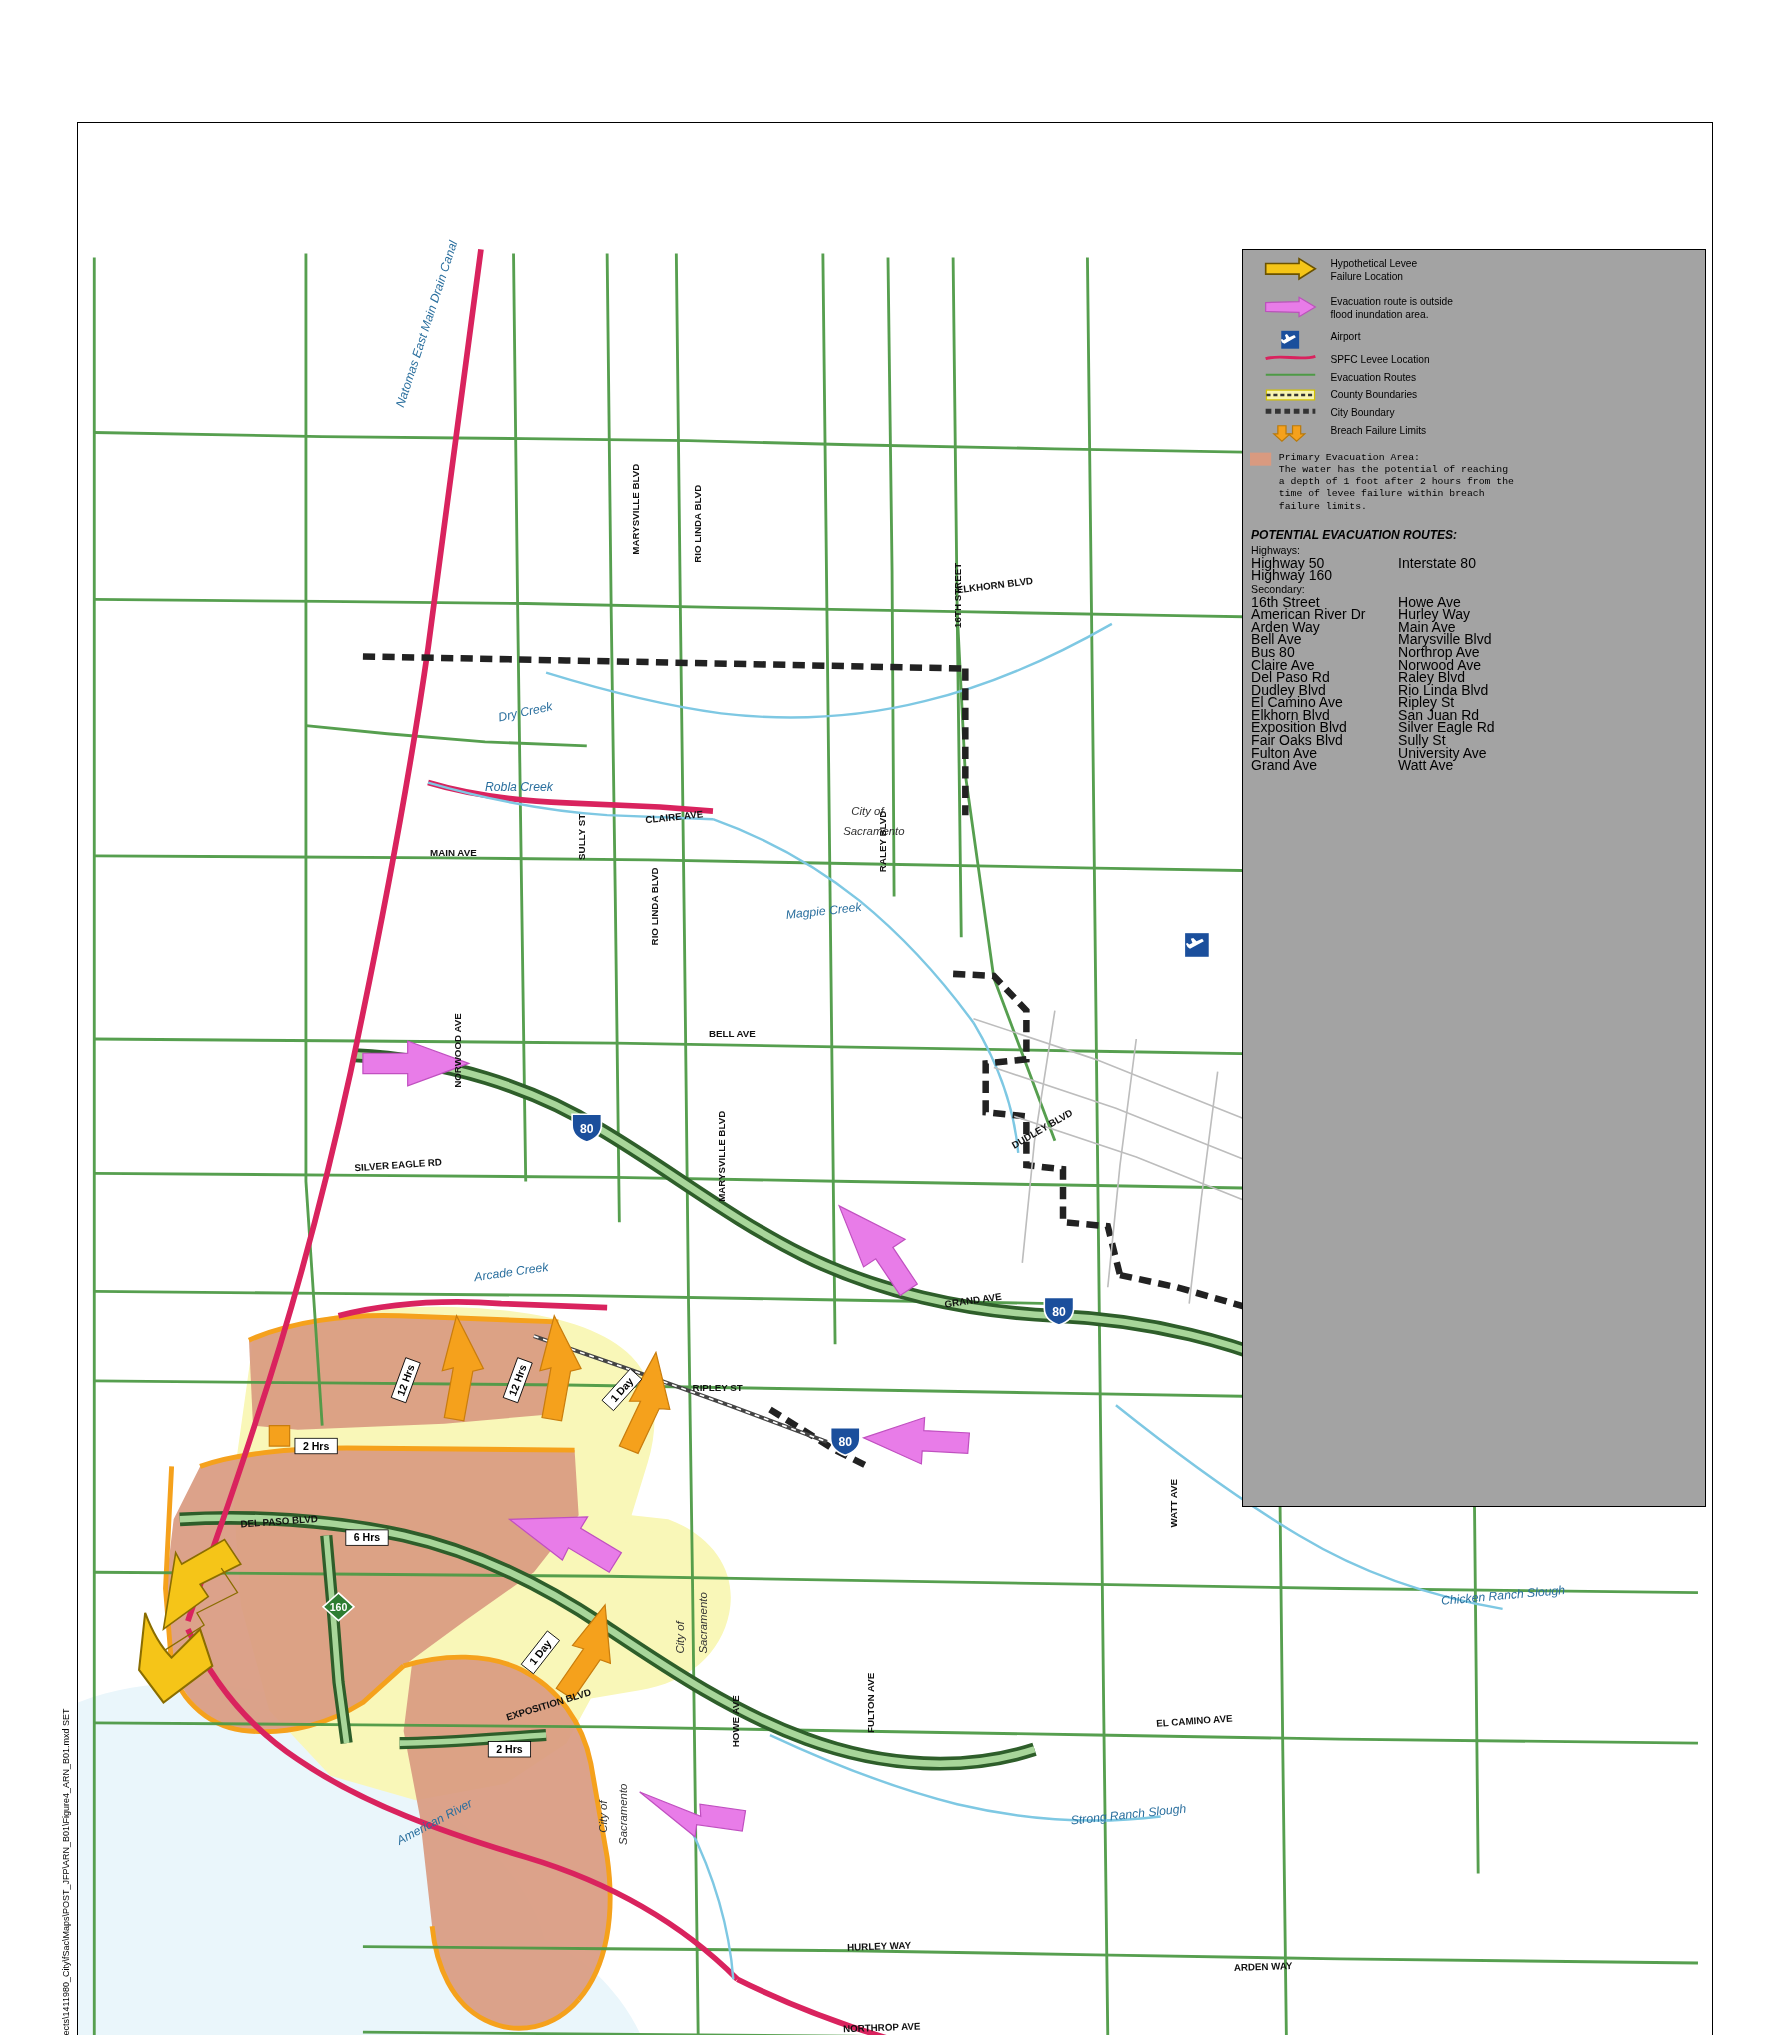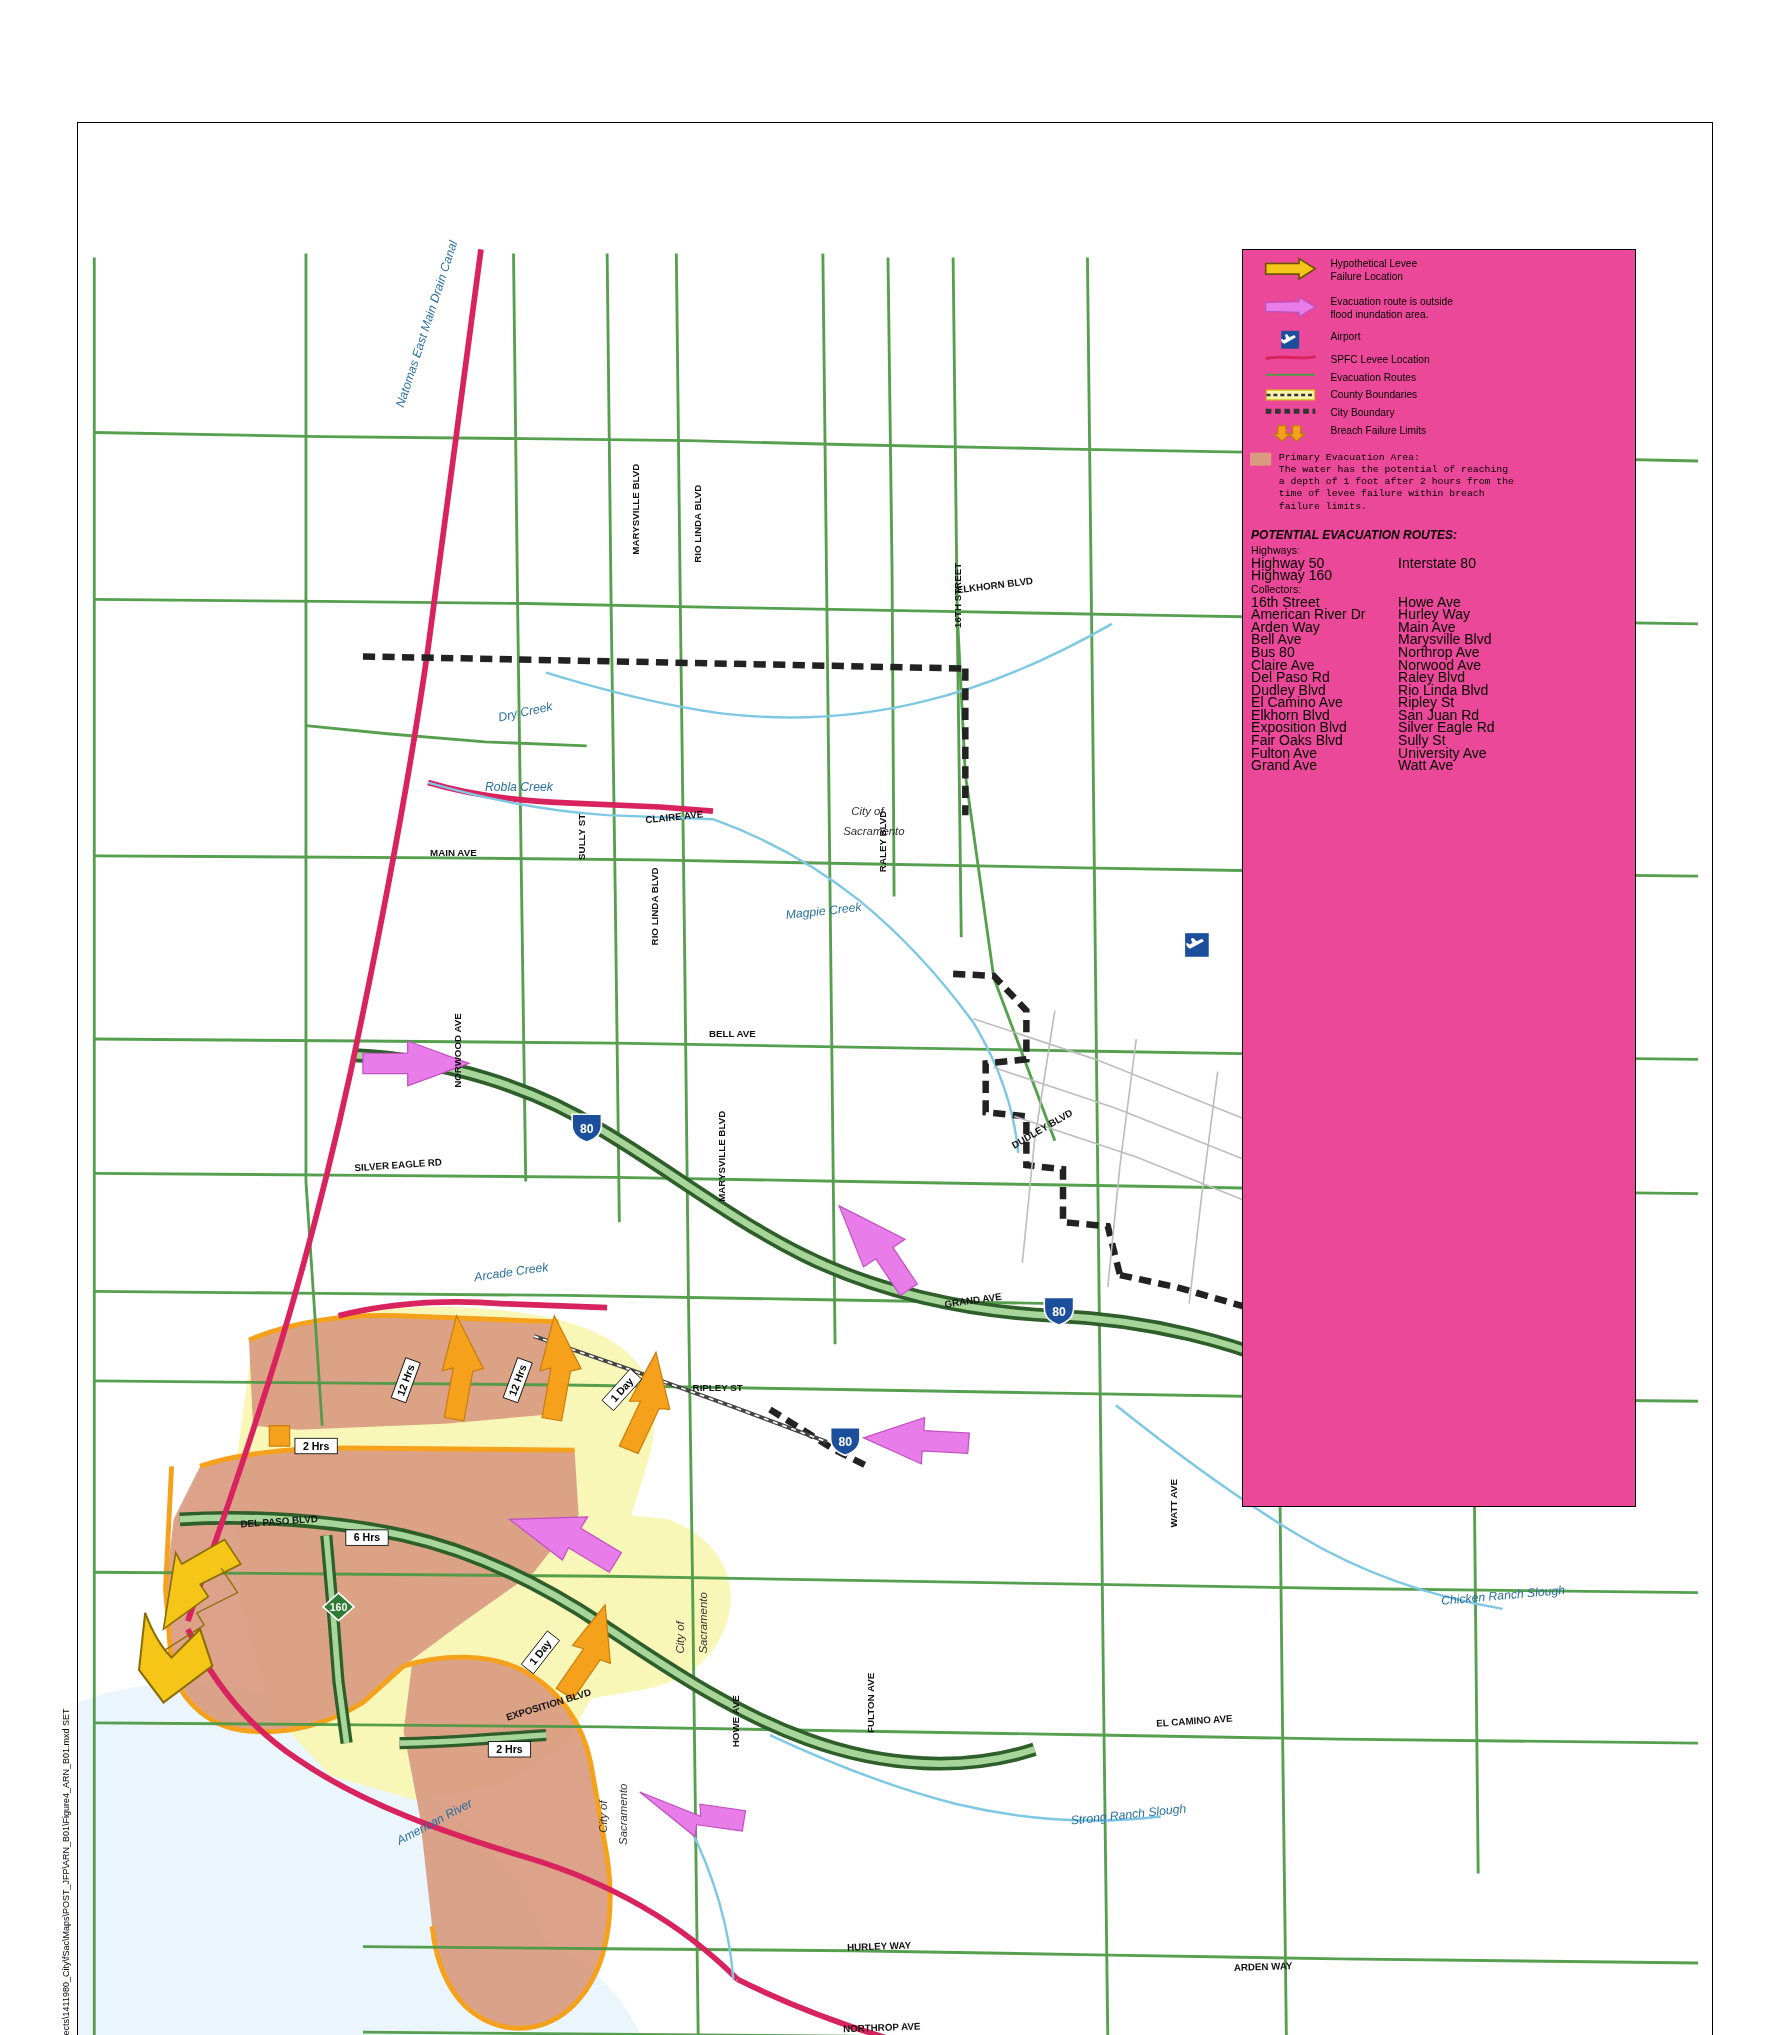--- a/index.html
+++ b/index.html
@@ -16,21 +16,21 @@
   
   .side-title{position:absolute;left:1689px;top:753px;width:977px;height:49px;
     transform:rotate(90deg);transform-origin:0 0;
     font-size:32px;font-weight:bold;letter-spacing:1.6px;color:#000;font-family:"Liberation Sans",sans-serif;white-space:nowrap;}
 
   
   .left-note{position:absolute;left:61px;top:2109px;width:570px;height:16.3px;
     transform:rotate(-90deg);transform-origin:0 0;font-size:9px;color:#000;white-space:nowrap;}
 
   
-  .legend{position:absolute;left:1164px;top:126px;width:394px;height:1258px;background:#ec4899;border:0.8px solid #000;box-sizing:border-box;padding:7.3px 6.5px;}
+  .legend{position:absolute;left:1164px;top:126px;width:464px;height:1258px;background:#a3a3a3;border:0.8px solid #000;box-sizing:border-box;padding:7.3px 6.5px;}
   .legend-row{display:flex;align-items:flex-start;margin-bottom:4.1px;}
   .legend-sym{width:81px;flex:0 0 81px;display:flex;align-items:center;justify-content:center;}
   .legend-txt{font-size:10.2px;line-height:12.6px;color:#000;padding-top:0.8px;}
   .legend-txt.small{font-size:9.8px;line-height:12.2px;font-family:Liberation Mono, monospace;}
   .legend-sep{height:4.1px;}
 
   .routes-title{font-size:12px;font-weight:bold;margin:6.5px 0 0.8px 1.6px;font-style:italic;}
   .routes-sub{font-size:10.6px;font-weight:normal;margin:2.4px 0 0.8px 1.6px;}
   .routes-cols{display:flex;margin-left:1.6px;}
   .routes-col{font-size:14px;line-height:12.6px;}
@@ -405,21 +405,21 @@
       <div class="routes-sub">Highways:</div>
       <div class="routes-cols">
         <div class="routes-col c1">
           <div>Highway 50</div>
           <div>Highway 160</div>
         </div>
         <div class="routes-col c2">
           <div>Interstate 80</div>
         </div>
       </div>
-      <div class="routes-sub" style="margin-top:0.8px;">Collectors:</div>
+      <div class="routes-sub" style="margin-top:0.8px;">Secondary:</div>
       <div class="routes-cols">
         <div class="routes-col c1" id="collectors-1">
             <div>16th Street</div>
             <div>American River Dr</div>
             <div>Arden Way</div>
             <div>Bell Ave</div>
             <div>Bus 80</div>
             <div>Claire Ave</div>
             <div>Del Paso Rd</div>
             <div>Dudley Blvd</div>

